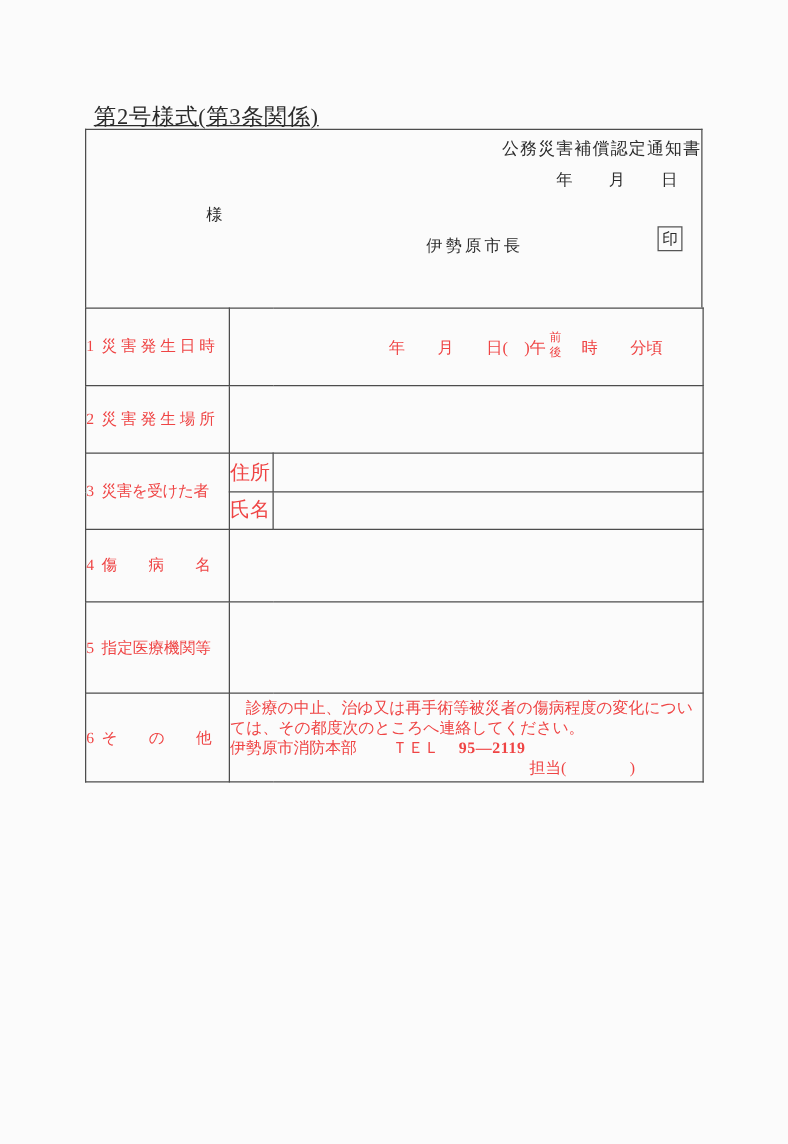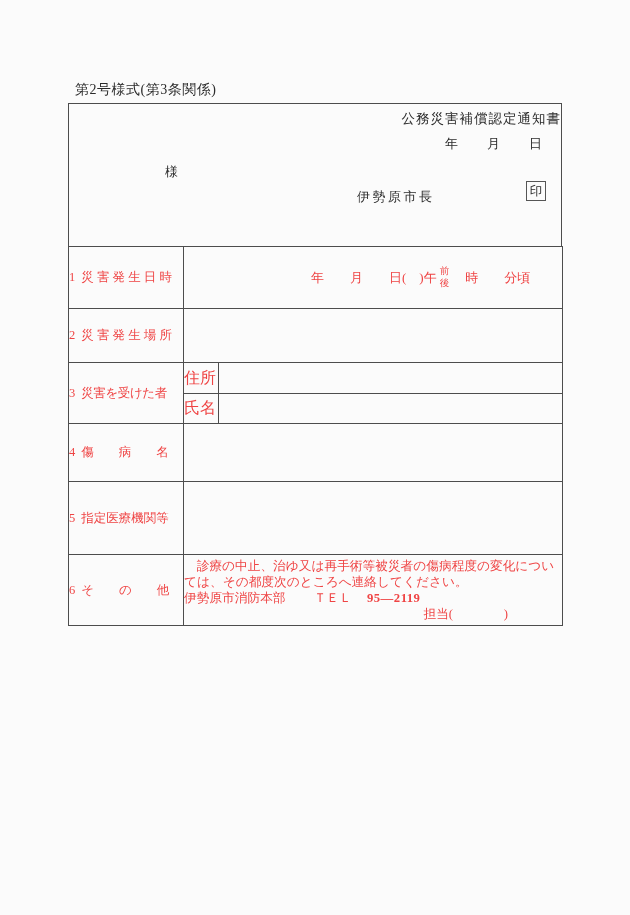--- a/index.html
+++ b/index.html
@@ -14,22 +14,23 @@
     background: #fbfbfb;
     font-family: "Liberation Serif", "DejaVu Serif", serif;
     color: #2b2b2b;
     font-size: 13px;
     overflow: hidden;
   }
   .form-label {
     position: absolute;
     left: 75px;
     top: 81px;
-    font-size: 14px;
+    font-size: 18px;
     letter-spacing: 0.5px;
+    text-decoration: underline;
   }
   .outer-box {
     position: absolute;
     left: 68px;
     top: 103px;
     width: 494px;
     height: 143px;
     box-sizing: border-box;
     border: 1px solid #4d4d4d;
     border-bottom: none;
@@ -50,21 +51,21 @@
     letter-spacing: 1px;
   }
   .addressee {
     position: absolute;
     top: 59px;
     left: 96px;
   }
   .issuer {
     position: absolute;
     top: 84px;
-    left: 288px;
+    left: 272px;
     letter-spacing: 2.5px;
   }
   .seal-box {
     position: absolute;
     top: 77px;
     left: 457px;
     width: 20px;
     height: 20px;
     box-sizing: border-box;
     border: 1px solid #555;

